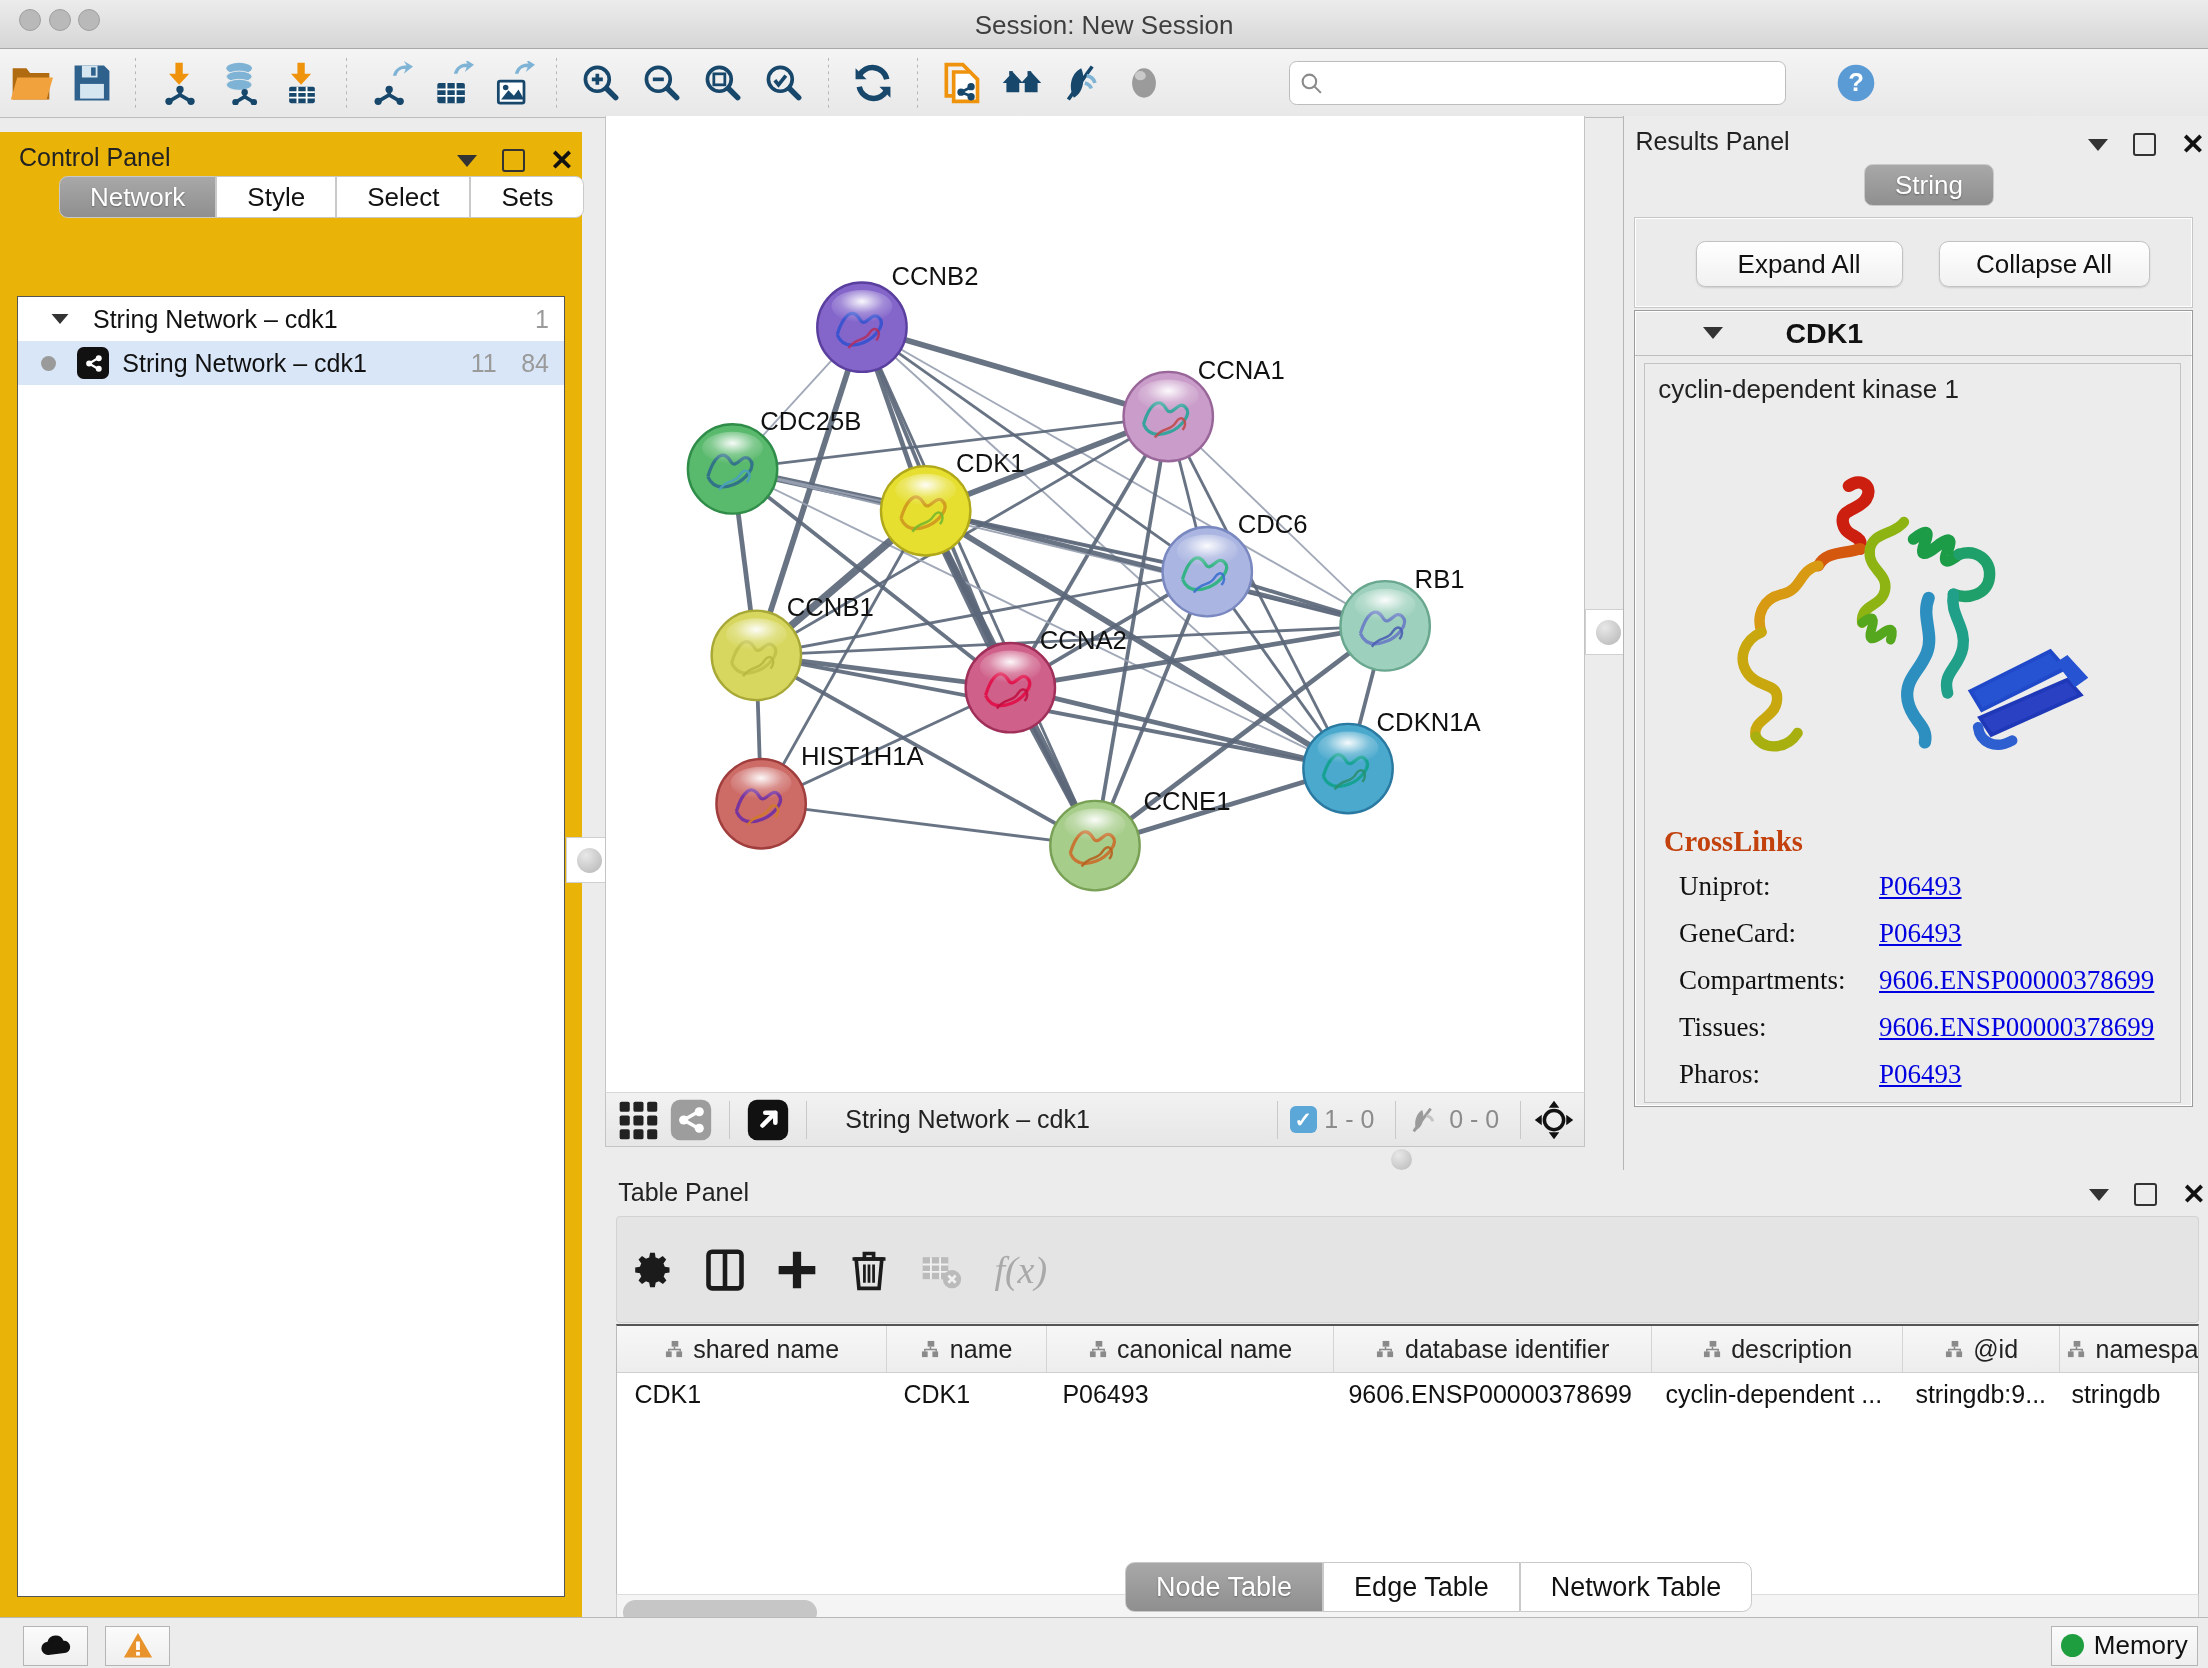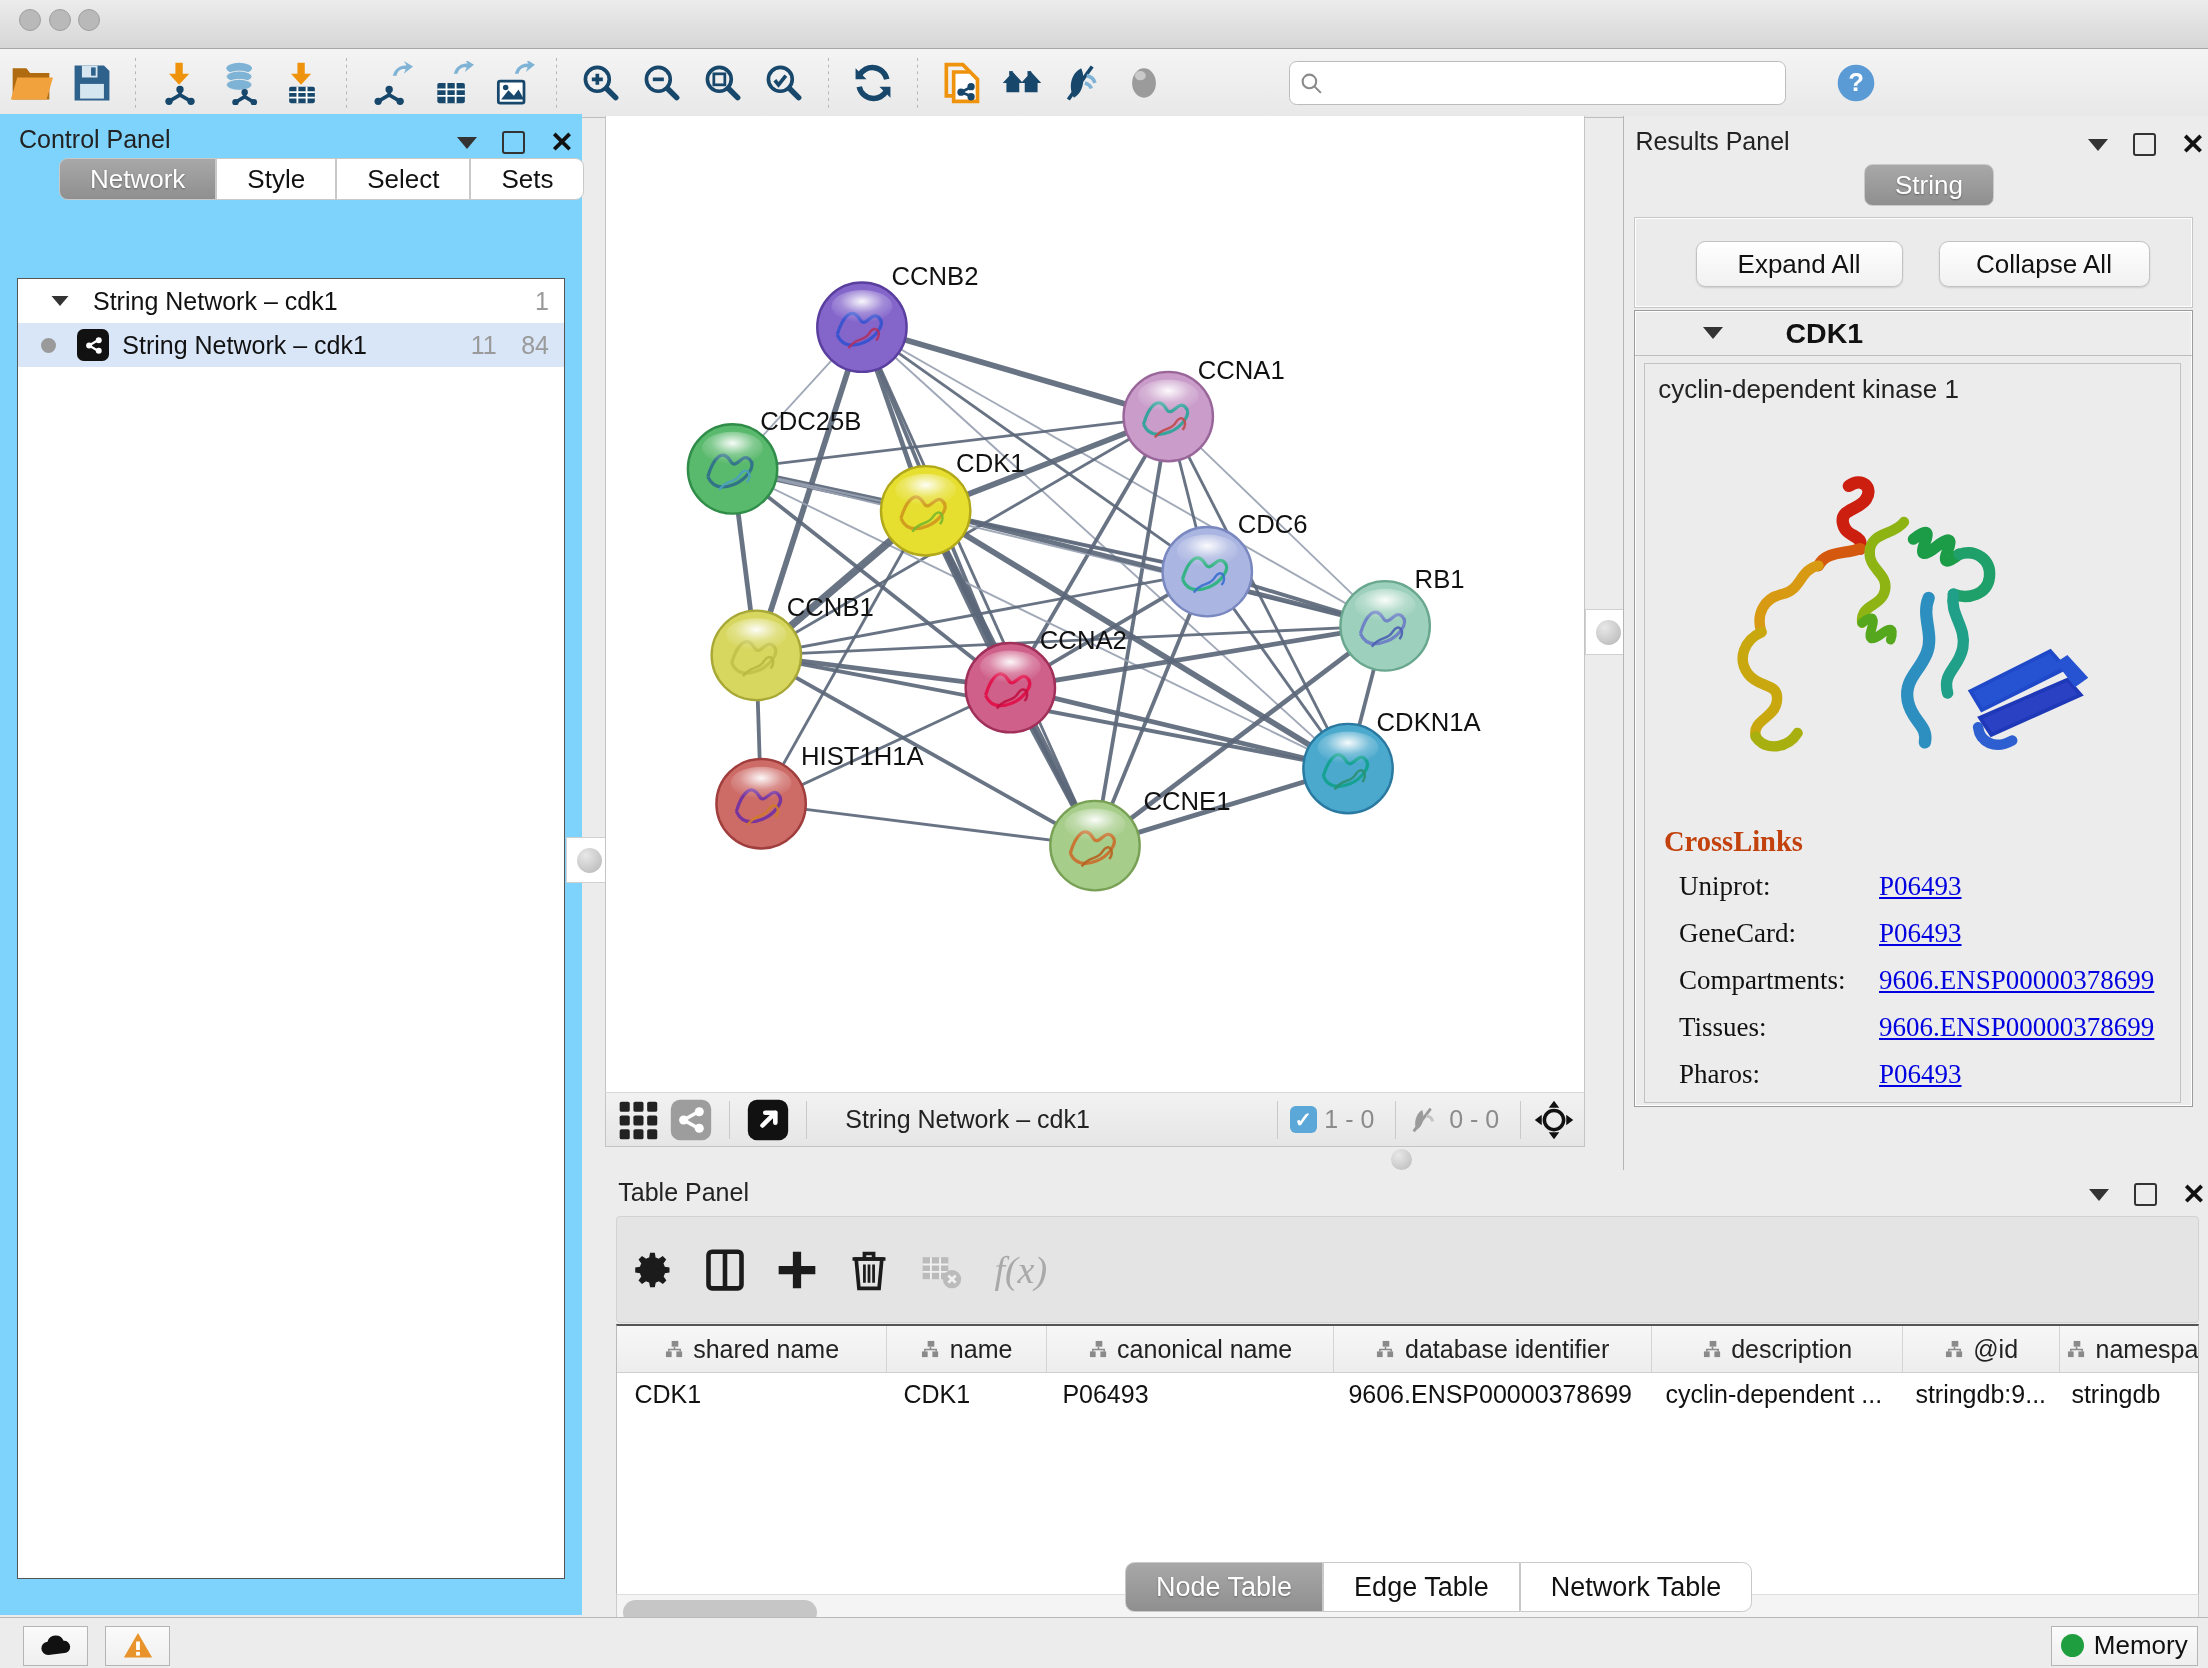--- a/index.html
+++ b/index.html
@@ -27,21 +27,21 @@
   .panel-title{font-size:25px;color:#222;}
   .panel-ctrls{position:absolute;display:flex;align-items:center;gap:25px;}
   .tri{width:0;height:0;border-left:10.5px solid transparent;border-right:10.5px solid transparent;
     border-top:12.4px solid #333;}
   .sq{width:19px;height:19px;border:2.9px solid #333;border-radius:2.9px;}
   .xx{font-size:28.5px;font-weight:bold;color:#111;line-height:19px;}
   .tabbtn{height:40px;padding:0 30px;display:flex;align-items:center;justify-content:center;
     font-size:26px;background:#fff;color:#111;border:1px solid #c9c9c9;}
   .tabbtn.sel{background:linear-gradient(#a8a8a8,#8f8f8f);color:#fff;text-shadow:0 1px 1.9px #00000055;}
   
-  #control-panel{position:absolute;left:0;top:114px;width:582px;height:1501px;background:#7dd3fc;}
+  #control-panel{position:absolute;left:0;top:132px;width:582px;height:1501px;background:#eab308;}
   #cp-tabs{position:absolute;left:59px;top:44px;display:flex;}
   #cp-tabs .tabbtn:first-child{border-radius:8.6px 0 0 8.6px;}
   #cp-tabs .tabbtn:last-child{border-radius:0 8.6px 8.6px 0;}
   #cp-toolrow{position:absolute;left:27px;top:112px;width:529px;height:49px;
     display:flex;align-items:center;}
   #cp-summary{flex:1;text-align:center;font-size:25px;color:#222;}
   #cp-list{position:absolute;left:17px;top:164px;width:546px;height:1299px;background:#fff;
     border:1.9px solid #555;}
   .tree-row{height:44px;display:flex;align-items:center;font-size:25px;color:#111;}
   .tree-row .cnt{color:#9a9a9a;margin-left:auto;margin-right:15px;}
@@ -126,20 +126,21 @@
 </style>
 </head>
 <body>
 
 <div id="app">
 
   <div class="titlebar">
     <div class="traffic" style="left:19px"></div>
     <div class="traffic" style="left:49px"></div>
     <div class="traffic" style="left:78px"></div>
+    <div class="win-title">Session: New Session</div>
   </div>
 
   <div class="toolbar">
     <div class="tb-ico">
       <svg viewBox="0 0 48 48">
           <path fill="#b06a10" d="M4 8h15l4 5h21v29H4z"></path>
           <path fill="#f2a23c" d="M9 18h39l-7 24H2z"></path>
         </svg>
     </div>
     <div class="tb-ico">

